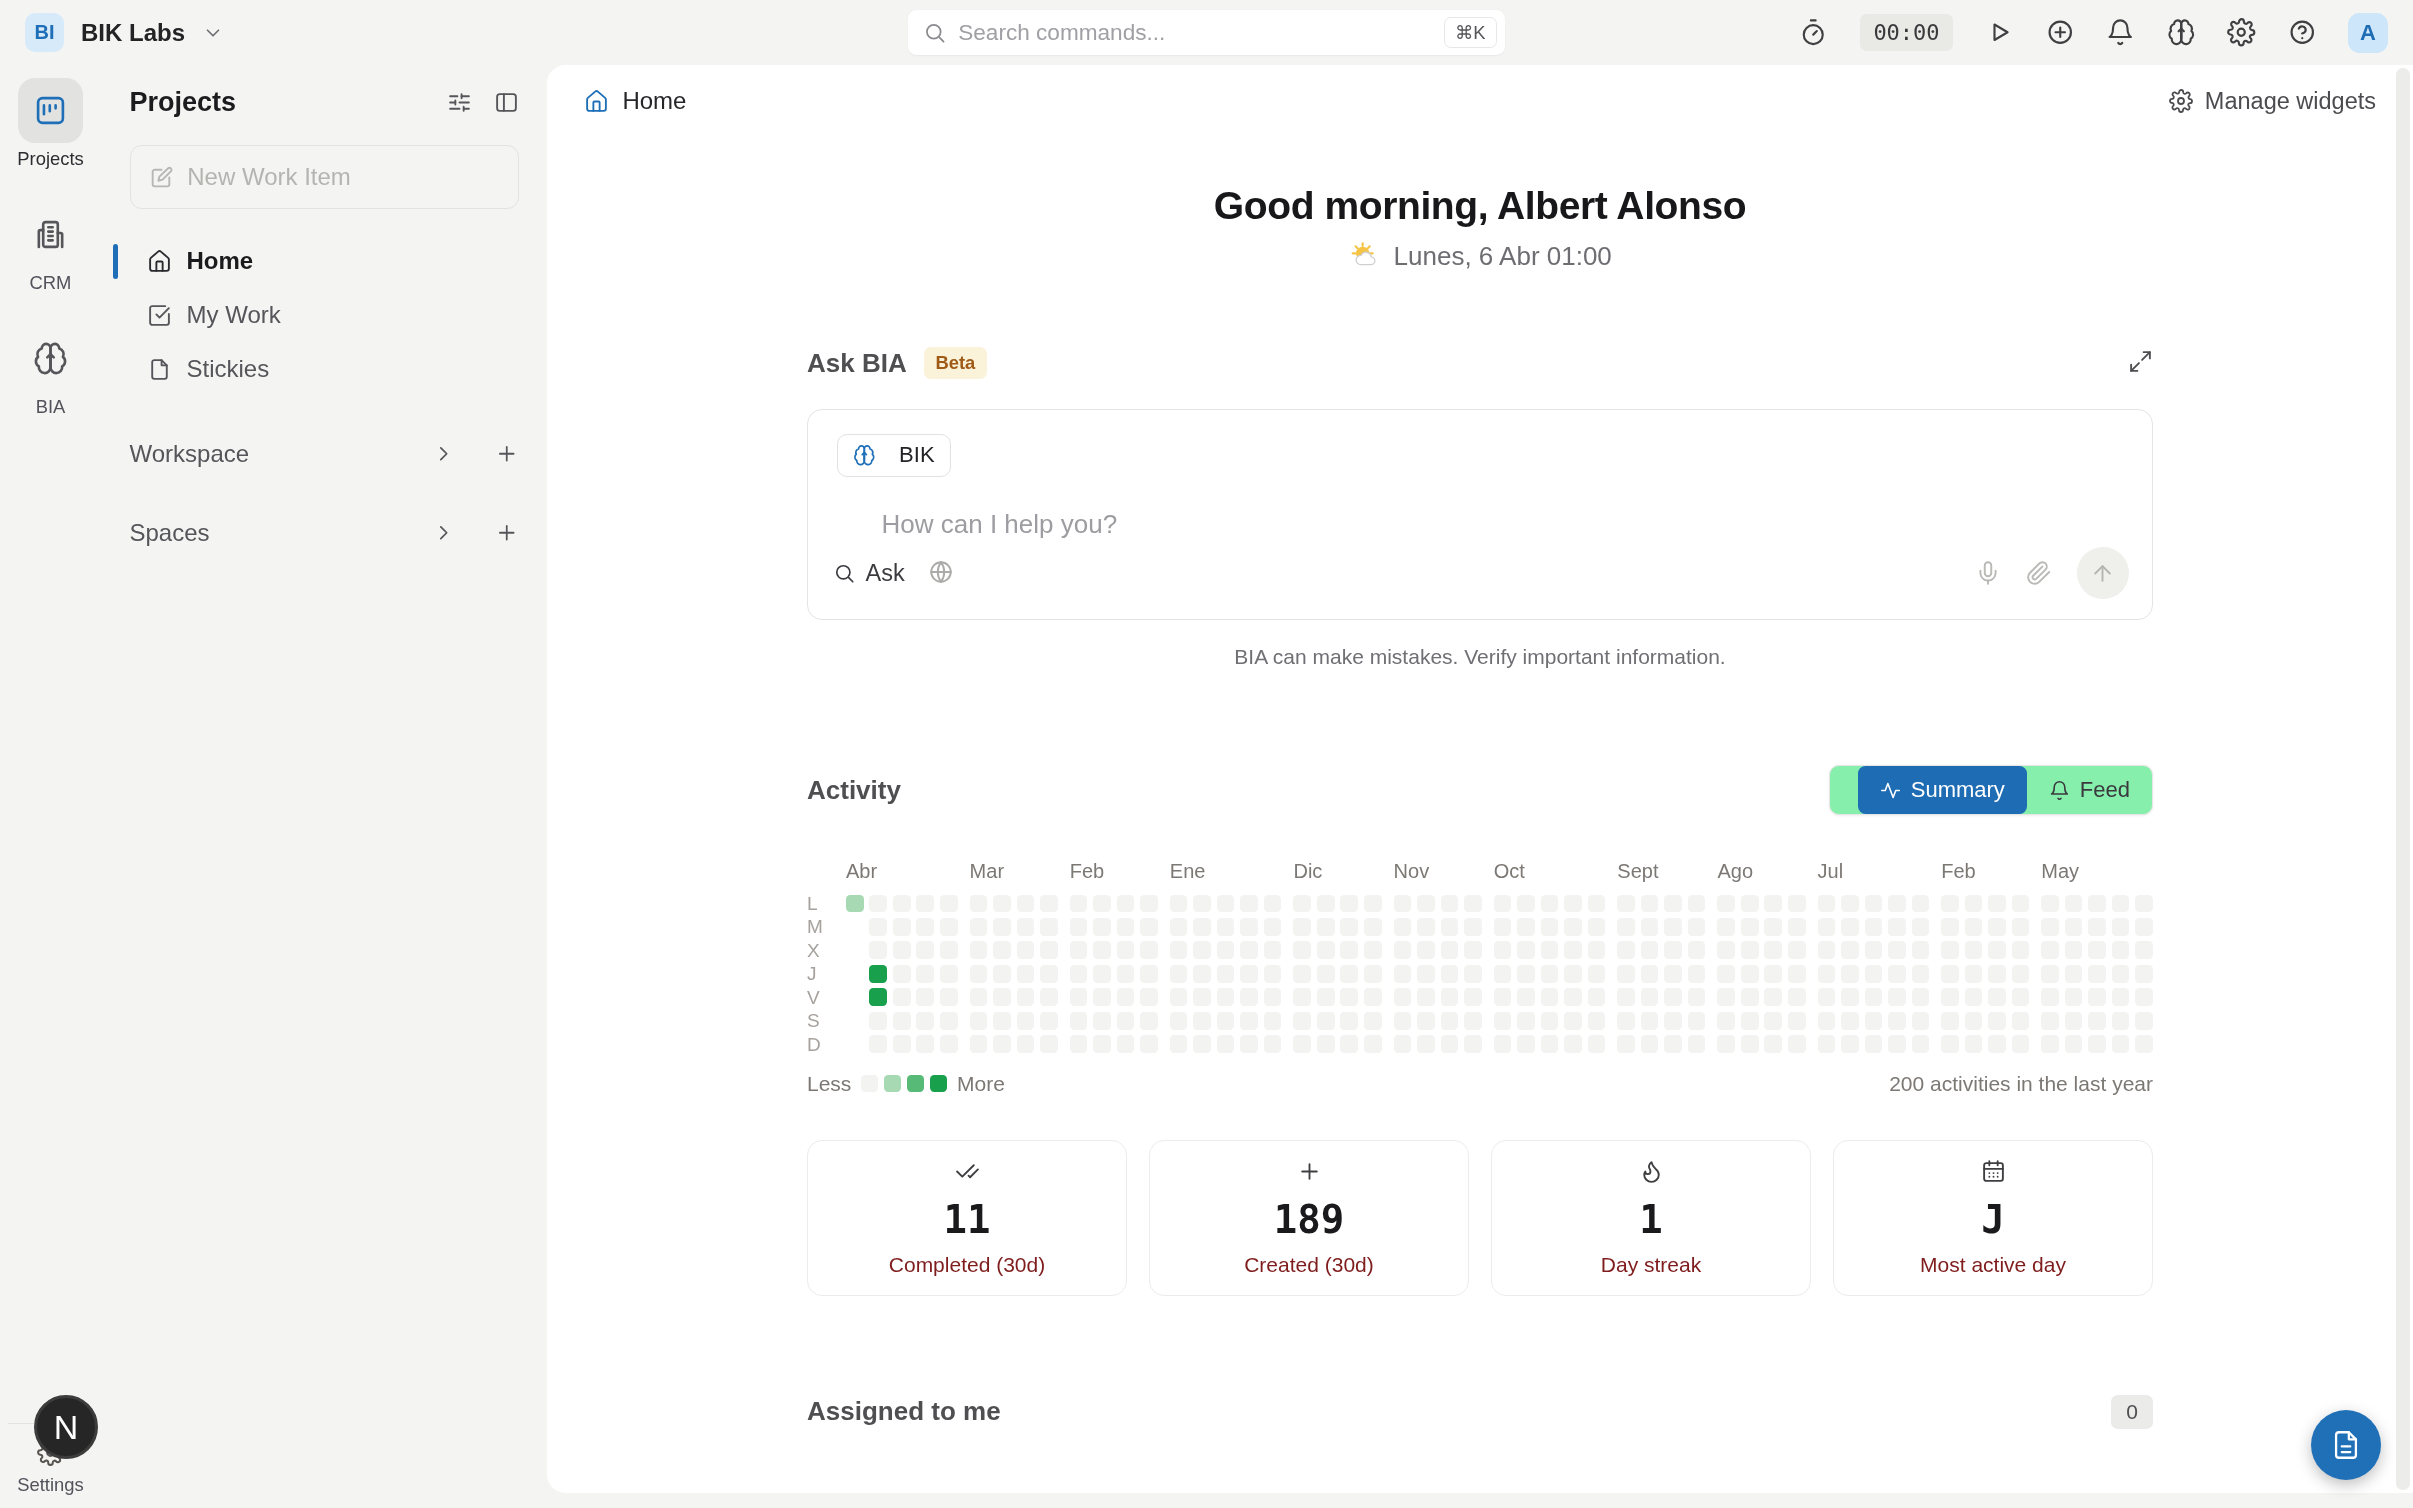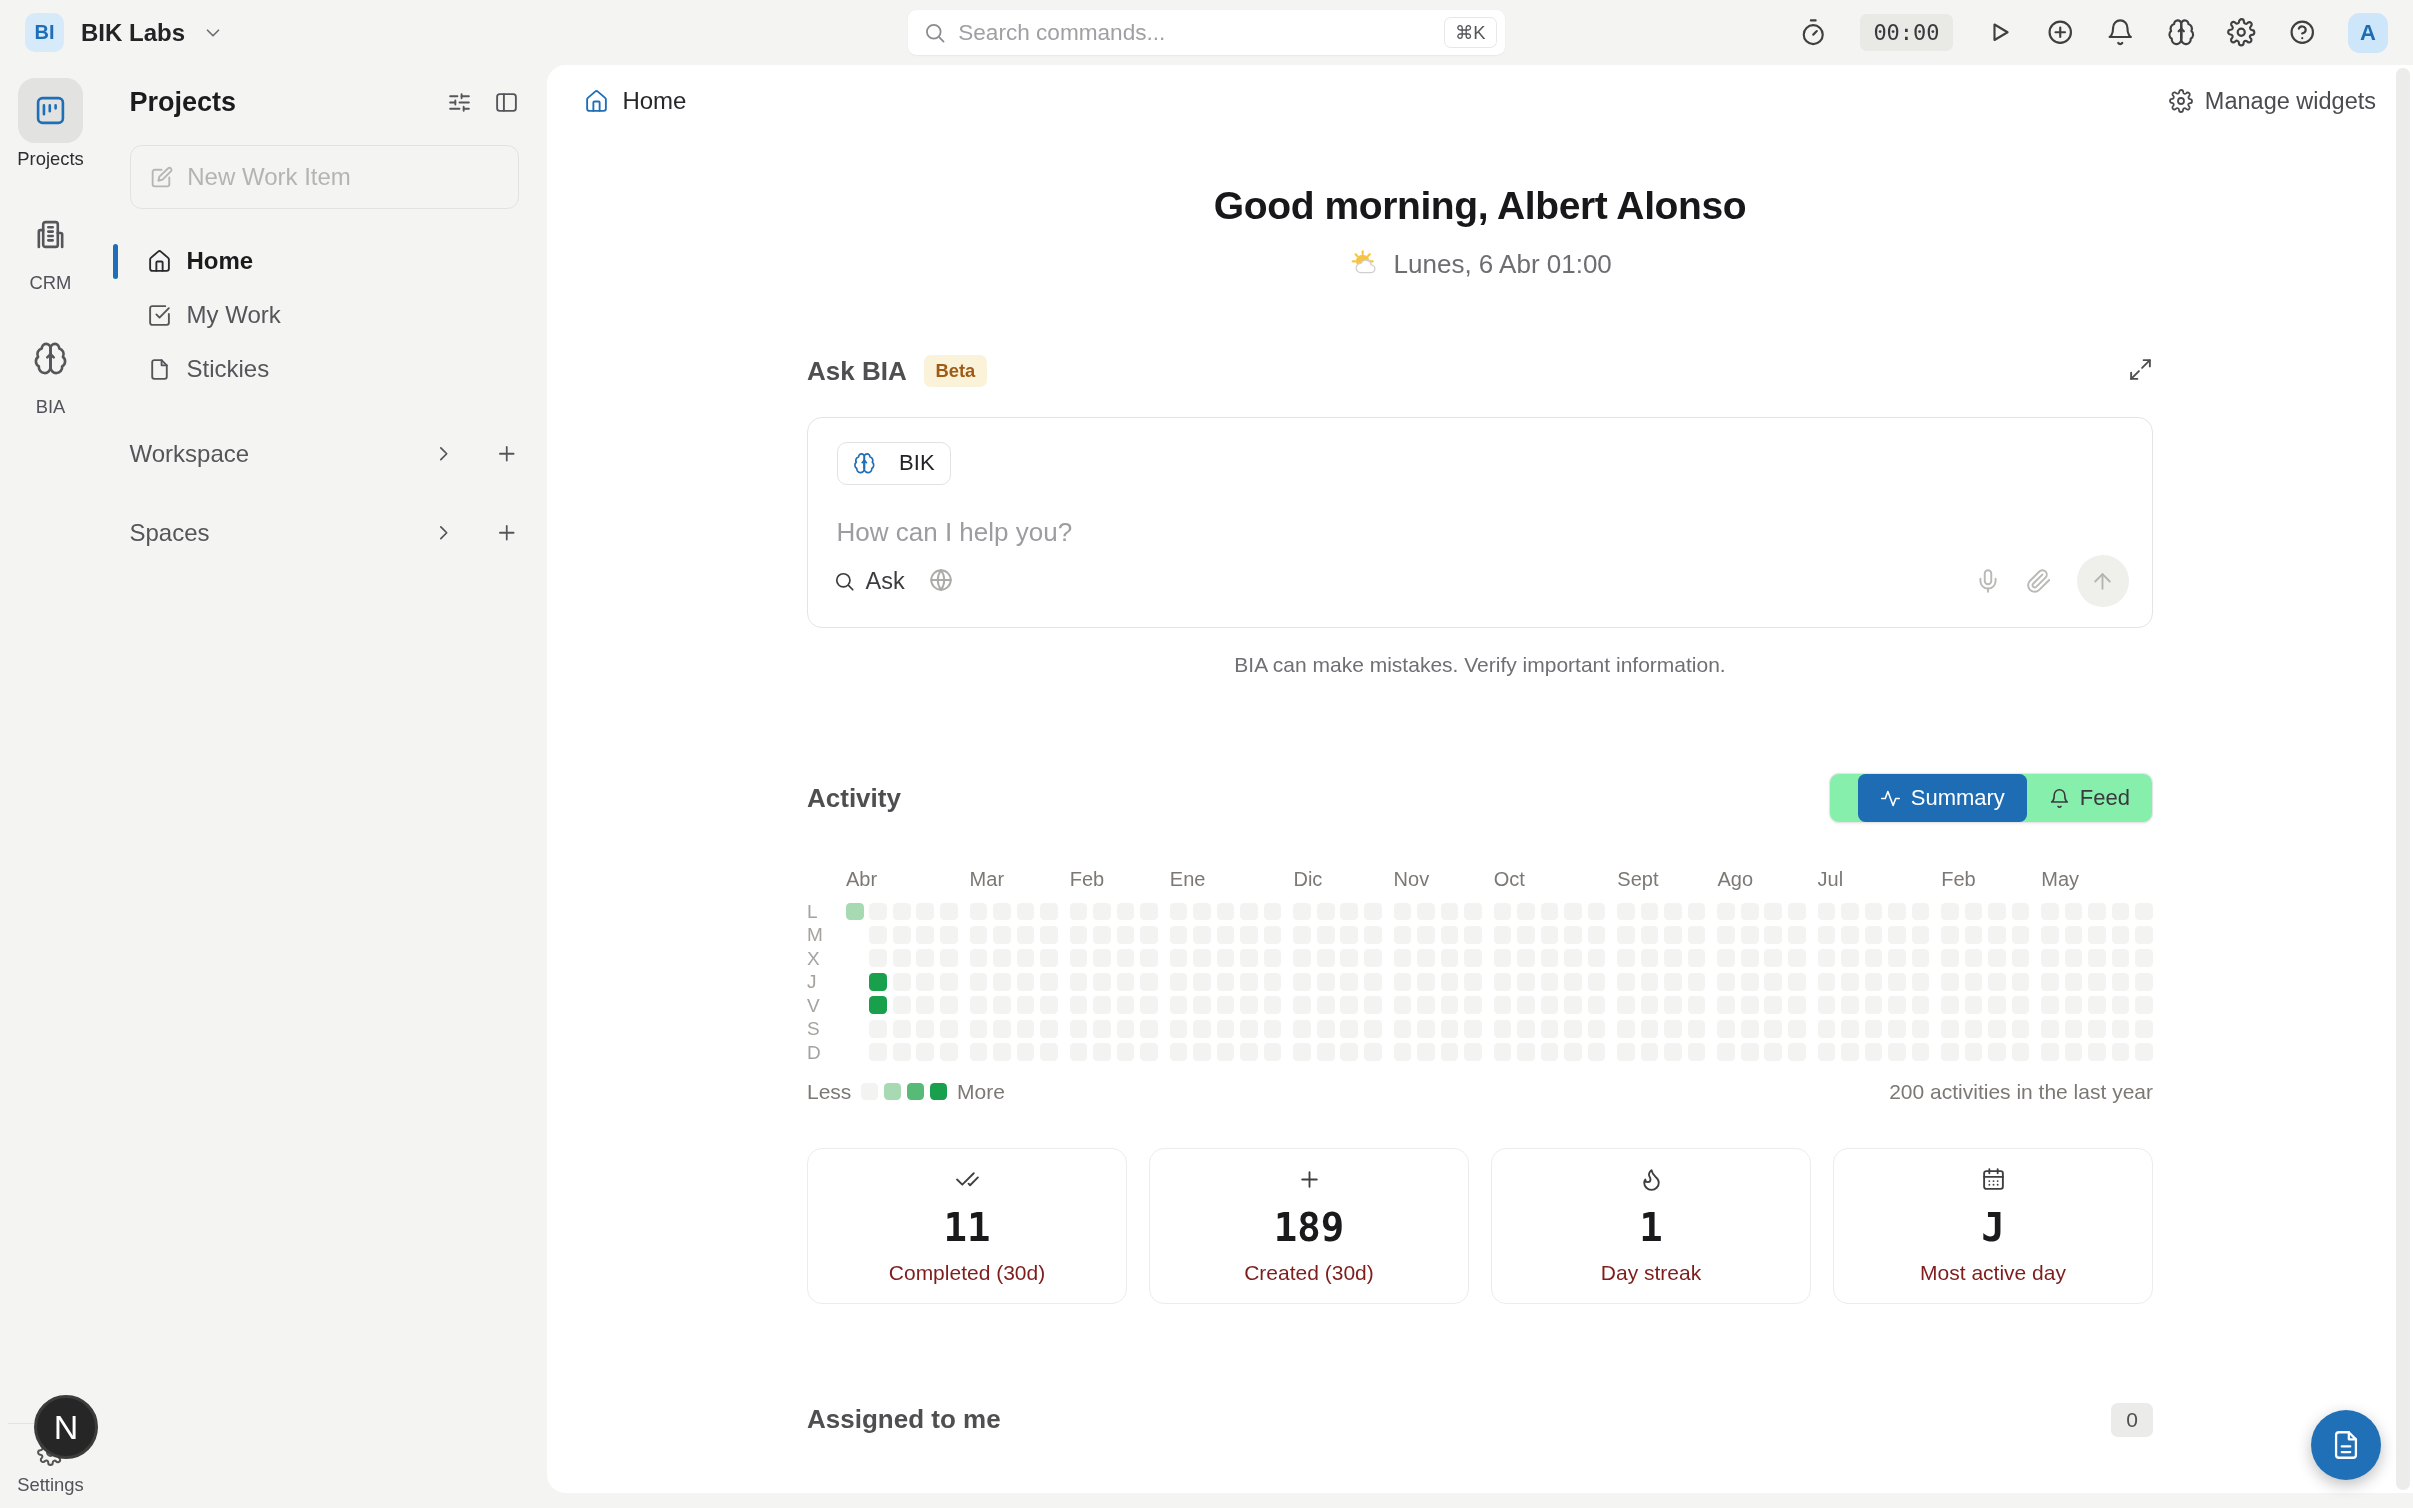--- a/index.html
+++ b/index.html
@@ -77,36 +77,36 @@
   .scrolltrack { position:absolute; top:3.4px; bottom:3.4px; right:3.4px; width:13.4px; border-radius:6.7px; background:#ececea; }
   .mhead { height:72px; display:flex; align-items:center; justify-content:space-between; padding:0 37px; }
   .crumb { display:flex; align-items:center; gap:13.4px; font-size:24px; font-weight:500; color:#27272a; }
   .crumb svg { width:25px; height:25px; color:#1f6fb8; }
   .managew { display:flex; align-items:center; gap:11.7px; font-size:23.5px; color:#4b4b50; cursor:pointer; }
   .managew svg { width:24px; height:24px; }
   .content { width:1346px; margin:0 auto; }
 
   .greet { margin-top:47px; text-align:center; }
   .greet h1 { font-size:39px; font-weight:700; color:#18181b; letter-spacing:-0.4px; }
-  .dateline { margin-top:20px; display:flex; align-items:center; justify-content:center; gap:13.4px;
+  .dateline { margin-top:12px; display:flex; align-items:center; justify-content:center; gap:13.4px;
               font-size:26px; color:#6d6d72; }
   .wicon { width:32px; height:32px; }
 
   .askhdr { margin-top:75px; display:flex; align-items:center; justify-content:space-between; }
   .askhdr-left { display:flex; align-items:center; gap:17px; }
   .asktitle { font-size:26px; font-weight:600; color:#4f4f52; }
   .beta { background:#fbf2da; color:#9f5b16; font-size:18.4px; font-weight:600; border-radius:6.7px; padding:5px 11.7px; }
   .expand { color:#4f4f52; cursor:pointer; } .expand svg { width:25px; height:25px; }
   .askcard { margin-top:30px; border:1.7px solid #e4e4e2; border-radius:15px; height:211px; position:relative;
              padding:23.5px 28.5px; background:#fff; }
   .modelchip { display:inline-flex; align-items:center; gap:24px; border:1.7px solid #e2e2e0; border-radius:10px;
                padding:7.5px 15px; cursor:pointer; }
   .modelchip svg { width:22.6px; height:22.6px; color:#1f6fb8; }
   .modelchip span { font-size:22px; font-weight:500; color:#232327; }
-  .askph { margin-top:32px; font-size:26px; color:#9c9ca1; }
+  .askph { margin-top:32px; font-size:26px; color:#9c9ca1;margin-left:45px; }
   .askbottom { position:absolute; left:25px; right:23.5px; bottom:20px; display:flex; align-items:center; justify-content:space-between; }
   .askbtn { display:flex; align-items:center; gap:10px; font-size:23.5px; color:#3c3c40; font-weight:500; cursor:pointer; }
   .askbtn svg { width:22.6px; height:22.6px; }
   .globe { margin-left:23.5px; color:#ababa8; } .globe svg { width:26px; height:26px; }
   .askright { display:flex; align-items:center; gap:25px; color:#b9b9b6; }
   .askright svg { width:26px; height:26px; }
   .sendbtn { width:52px; height:52px; border-radius:50%; background:#efefec; display:flex; align-items:center;
              justify-content:center; color:#b3b3b0; cursor:pointer; }
   .sendbtn svg { width:25px; height:25px; }
   .disclaimer { margin-top:25px; text-align:center; font-size:21px; color:#6f6f74; }

